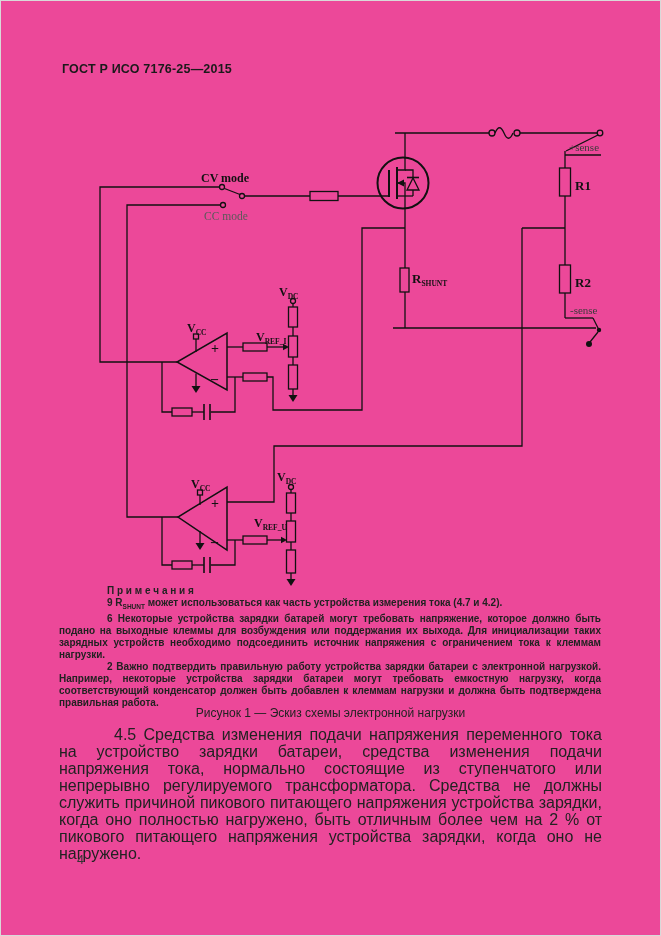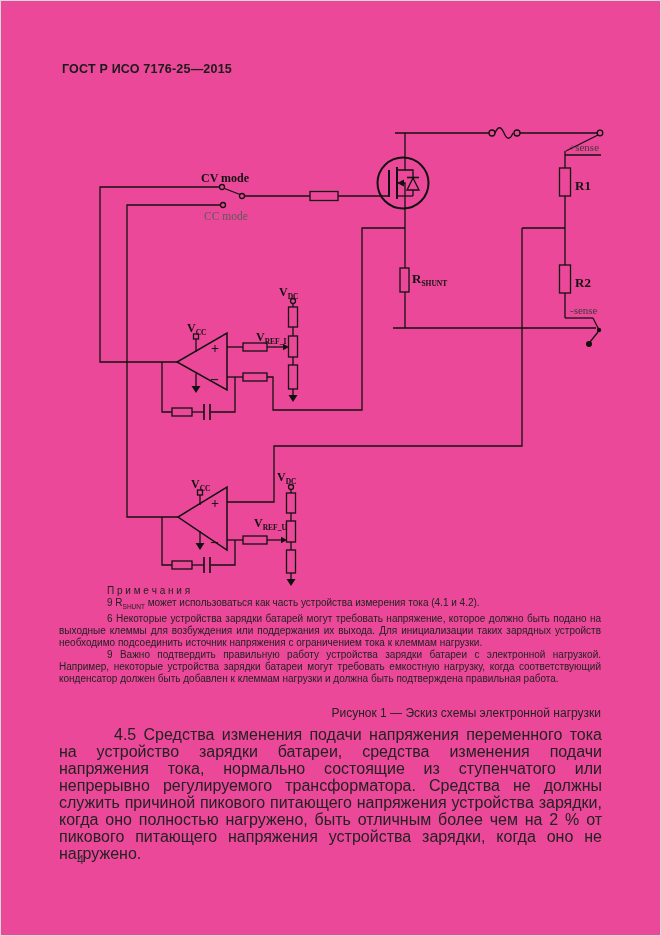--- a/index.html
+++ b/index.html
@@ -19,28 +19,28 @@
   .diagram-wrap{position:absolute;left:0;top:0;width:661px;height:592px;}
   svg text{fill:#111;}
   .dlab{font-family:"Liberation Serif",serif;font-size:12px;font-weight:bold;}
   .dlab-big{font-family:"Liberation Serif",serif;font-size:13px;font-weight:bold;}
   .dsub{font-size:7.5px;font-weight:bold;}
   .dlab-r{font-family:"Liberation Serif",serif;font-size:11px;font-weight:normal;fill:#3c3c3c;}
   .dlab-gray{font-family:"Liberation Serif",serif;font-size:11.5px;font-weight:normal;fill:#5a5a5a;}
   .opsign{font-family:"Liberation Serif",serif;font-size:14px;font-weight:bold;}
   .notes{
     position:absolute;left:59px;top:585px;width:542px;
-    font-size:10px;line-height:12px;text-align:justify;color:#222;
+    font-size:10px;line-height:12px;text-align:justify;color:#222;font-weight:bold;
   }
   .notes p{margin:0;text-indent:48px;}
   .notes .nheading{text-indent:48px;}
   .sub-inline{vertical-align:sub;font-size:6.5px;}
   .fig-caption{
     position:absolute;left:60px;top:706px;width:541px;
-    text-align:right;font-size:12px;color:#222;
+    text-align:center;font-size:12px;color:#222;
   }
   .body-par{
     position:absolute;left:59px;top:726px;width:543px;
     font-size:16px;line-height:17px;text-align:justify;text-indent:55px;color:#222;
   }
   .page-number{
     position:absolute;left:77px;top:853px;font-size:12.5px;color:#333;
   }
 </style>
 </head>
@@ -187,23 +187,23 @@
         <text class="opsign" x="211" y="353">+</text>
         <text class="opsign" x="211" y="383">–</text>
         <text class="opsign" x="211" y="508">+</text>
         <text class="opsign" x="211" y="546">–</text>
       </g>
     </svg>
   </div>
 
   <div class="notes">
     <div class="nheading">П р и м е ч а н и я</div>
-    <p><span>9 R</span><span class="sub-inline">SHUNT</span><span> может использоваться как часть устройства измерения тока (4.1 и 4.2).</span></p>
+    <p><span>9 R</span><span class="sub-inline">SHUNT</span><span> может использоваться как часть устройства измерения тока (4.7 и 4.2).</span></p>
     <p>6 Некоторые устройства зарядки батарей могут требовать напряжение, которое должно быть подано на выходные клеммы для возбуждения или поддержания их выхода. Для инициализации таких зарядных устройств необходимо подсоединить источник напряжения с ограничением тока к клеммам нагрузки.</p>
-    <p>9 Важно подтвердить правильную работу устройства зарядки батареи с электронной нагрузкой. Например, некоторые устройства зарядки батареи могут требовать емкостную нагрузку, когда соответствующий конденсатор должен быть добавлен к клеммам нагрузки и должна быть подтверждена правильная работа.</p>
+    <p>2 Важно подтвердить правильную работу устройства зарядки батареи с электронной нагрузкой. Например, некоторые устройства зарядки батареи могут требовать емкостную нагрузку, когда соответствующий конденсатор должен быть добавлен к клеммам нагрузки и должна быть подтверждена правильная работа.</p>
   </div>
 
   <div class="fig-caption">Рисунок 1 — Эскиз схемы электронной нагрузки</div>
 
   <div class="body-par">4.5 Средства изменения подачи напряжения переменного тока на устройство зарядки батареи, средства изменения подачи напряжения тока, нормально состоящие из ступенчатого или непрерывно регулируемого трансформатора. Средства не должны служить причиной пикового питающего напряжения устройства зарядки, когда оно полностью нагружено, быть отличным более чем на 2 % от пикового питающего напряжения устройства зарядки, когда оно не нагружено.</div>
 
   <div class="page-number">4</div>
 
 </div>
 

